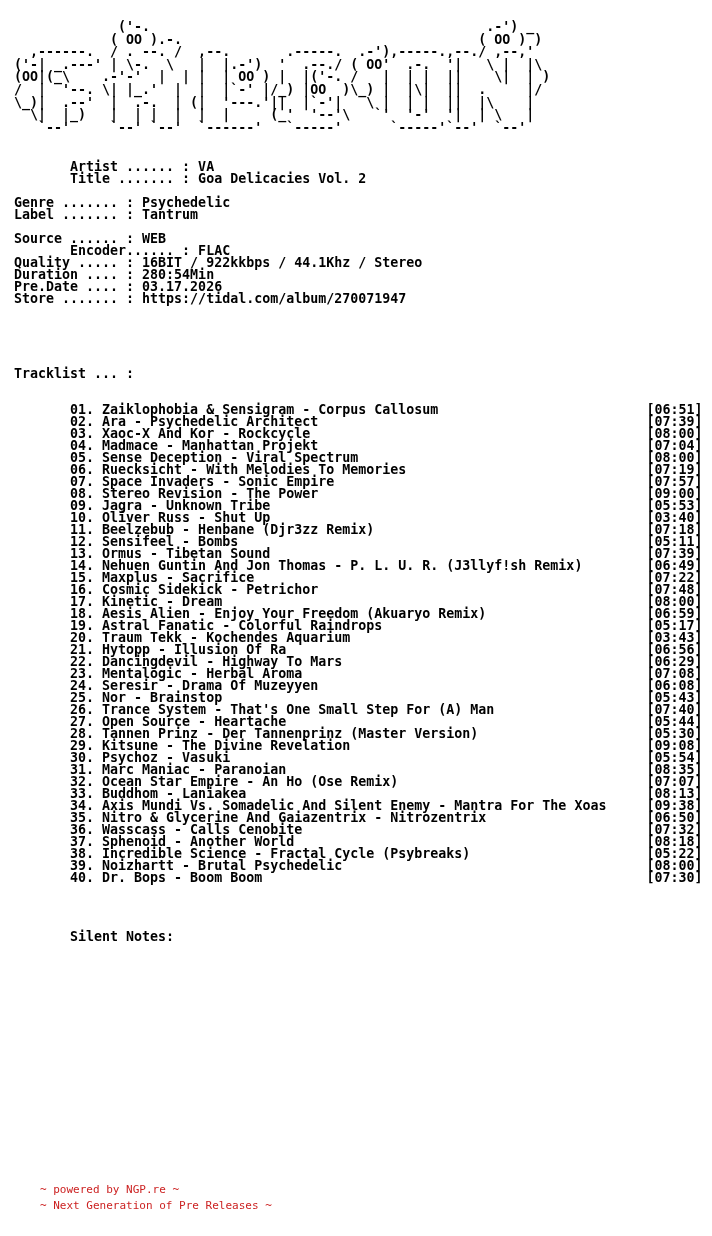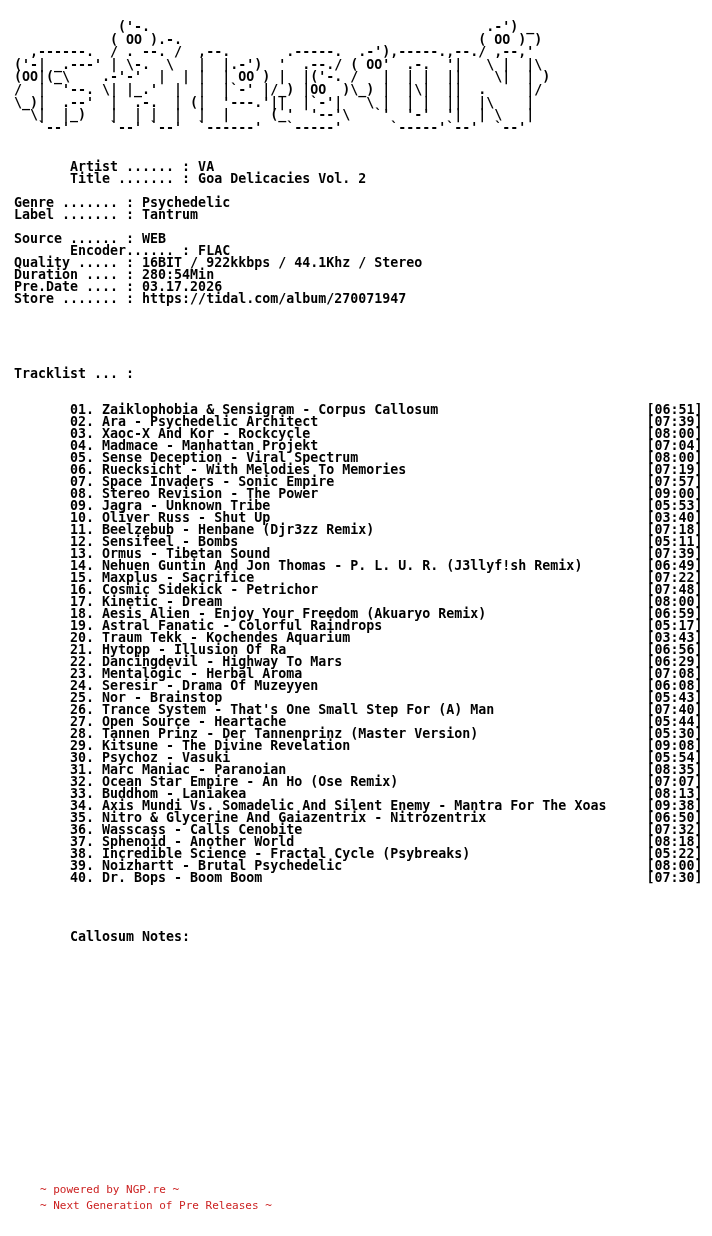--- a/index.html
+++ b/index.html
@@ -95,18 +95,18 @@
        31. Marc Maniac - Paranoian                                             [08:35]
        32. Ocean Star Empire - An Ho (Ose Remix)                               [07:07]
        33. Buddhom - Laniakea                                                  [08:13]
        34. Axis Mundi Vs. Somadelic And Silent Enemy - Mantra For The Xoas     [09:38]
        35. Nitro &amp; Glycerine And Gaiazentrix - Nitrozentrix                    [06:50]
        36. Wasscass - Calls Cenobite                                           [07:32]
        37. Sphenoid - Another World                                            [08:18]
        38. Incredible Science - Fractal Cycle (Psybreaks)                      [05:22]
        39. Noizhartt - Brutal Psychedelic                                      [08:00]
        40. Dr. Bops - Boom Boom                                                [07:30]</pre>
-  <pre id="notes">       Callosum Notes:</pre>
+  <pre id="notes">       Silent Notes:</pre>
   <div class="footer">
     <div>~ powered by NGP.re ~</div>
     <div>~ Next Generation of Pre Releases ~</div>
   </div>
 </div>
 
 </body></html>

